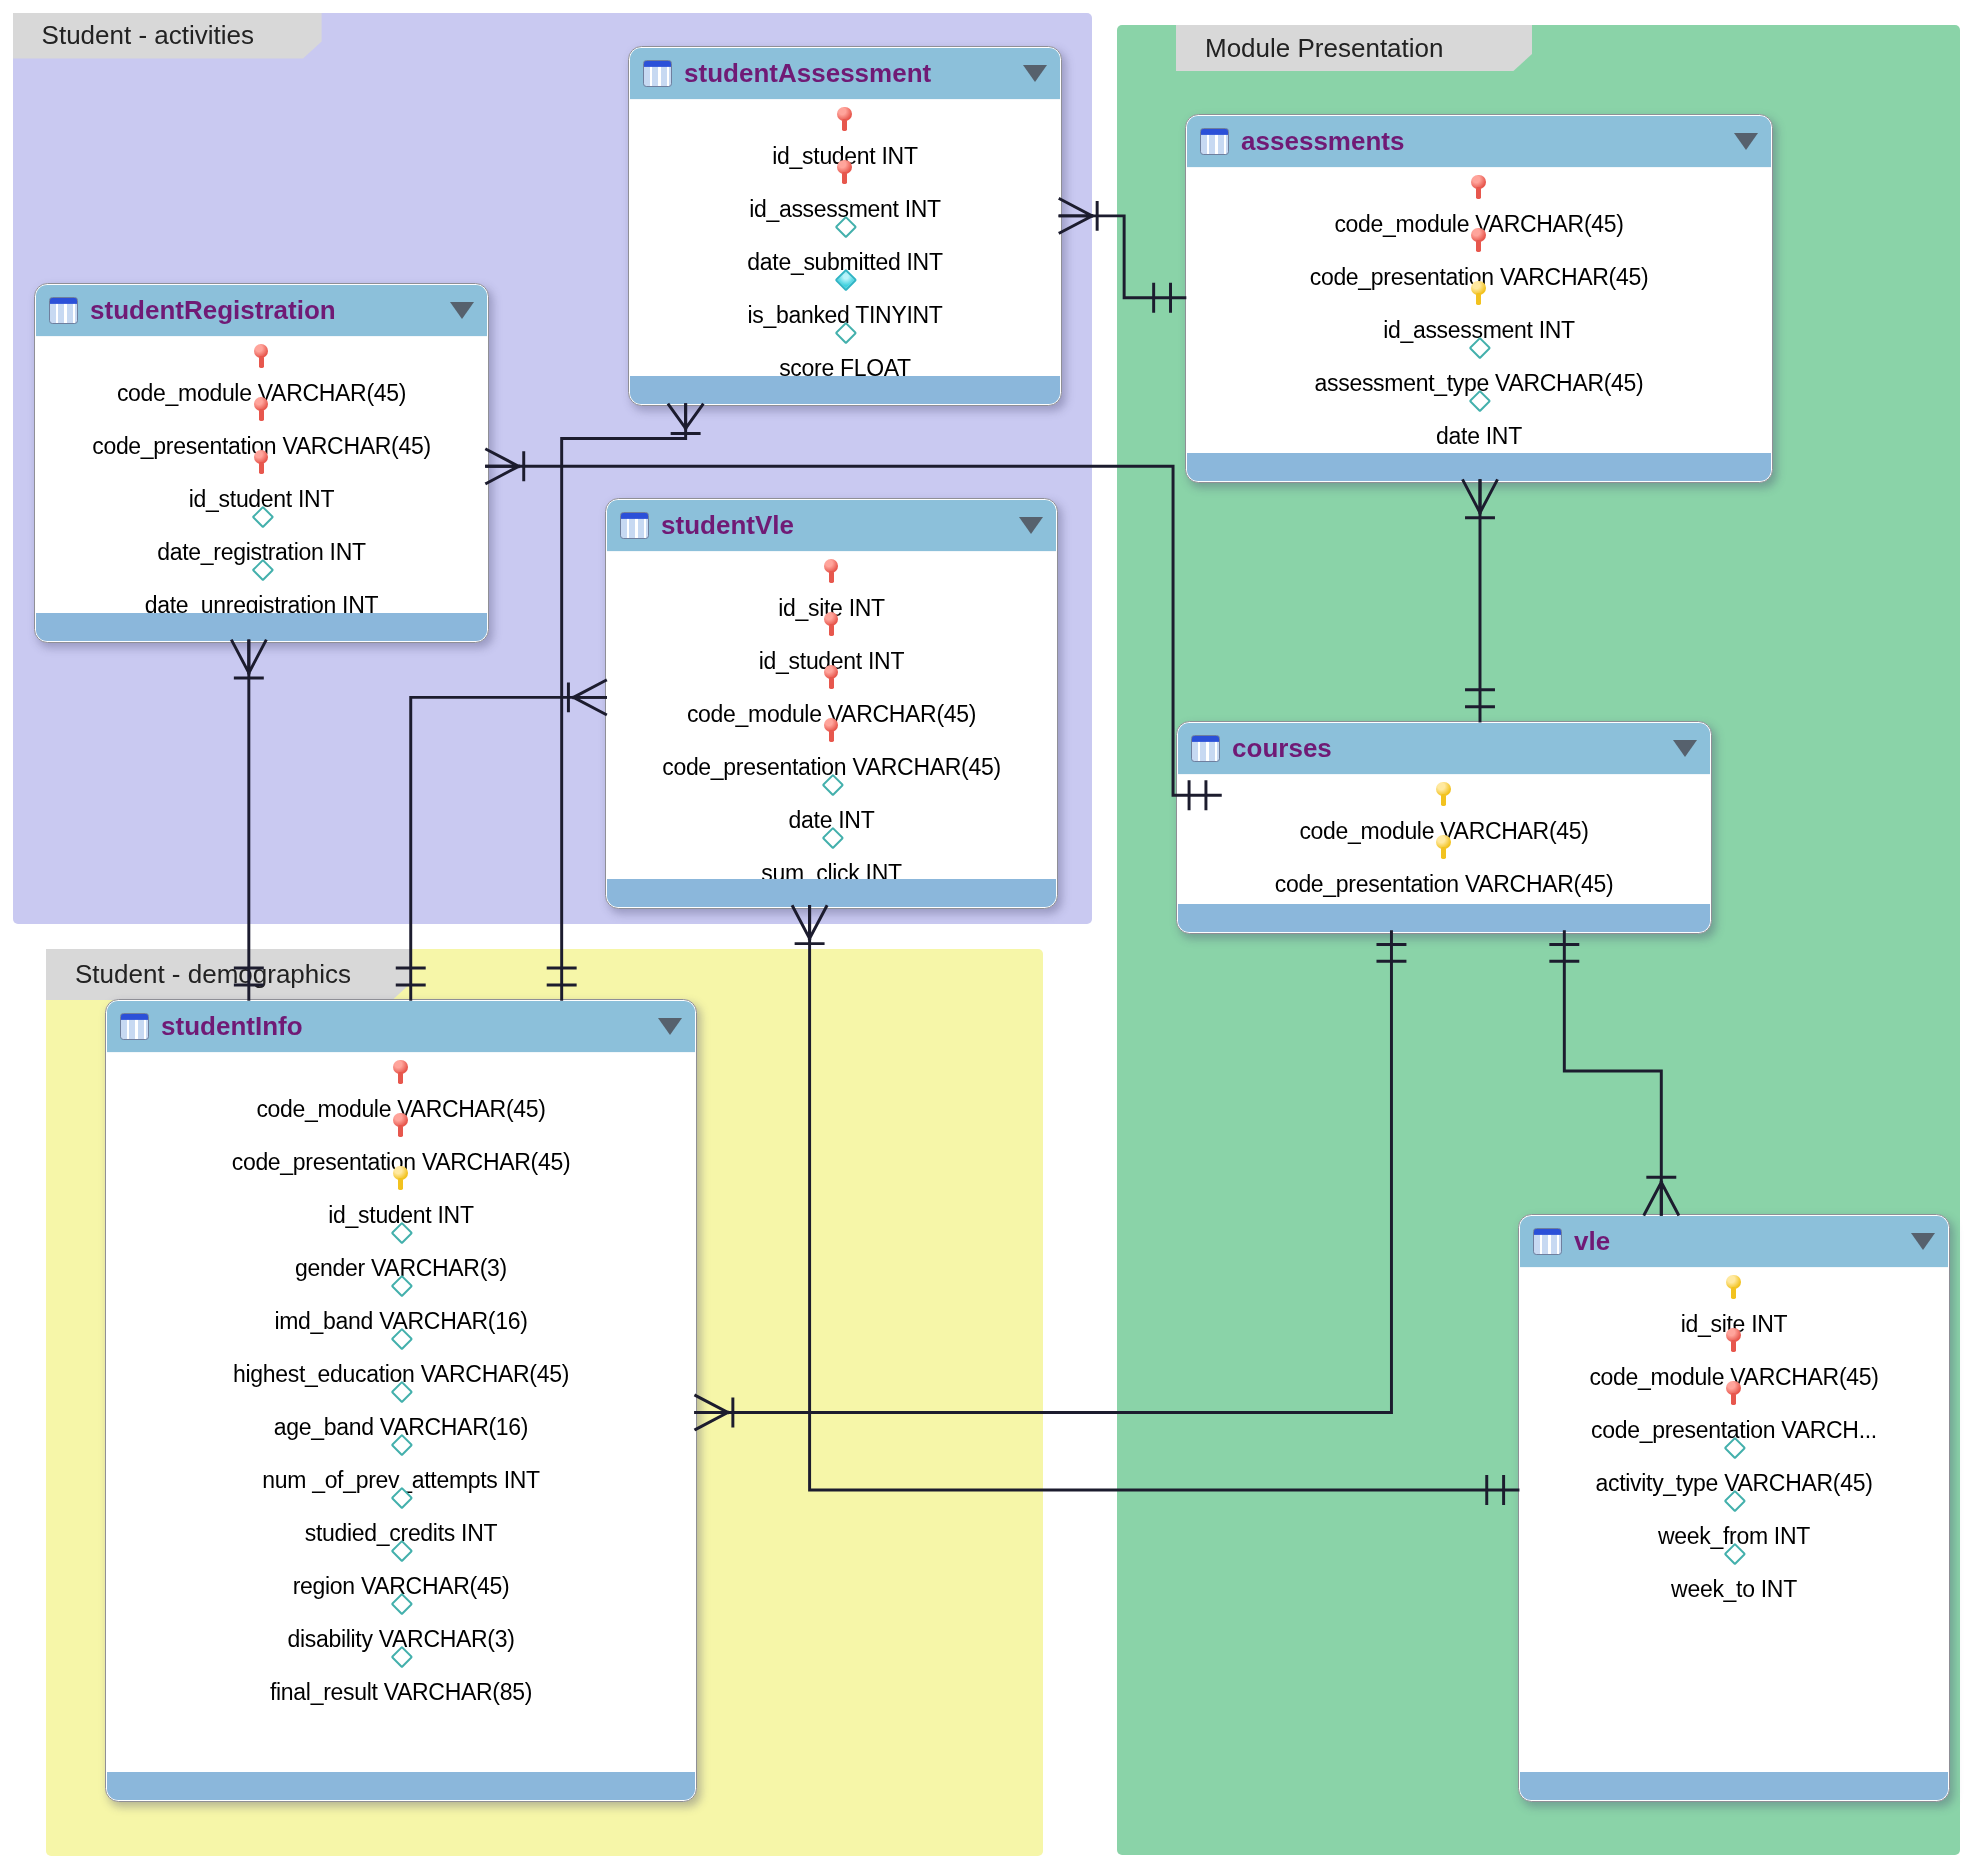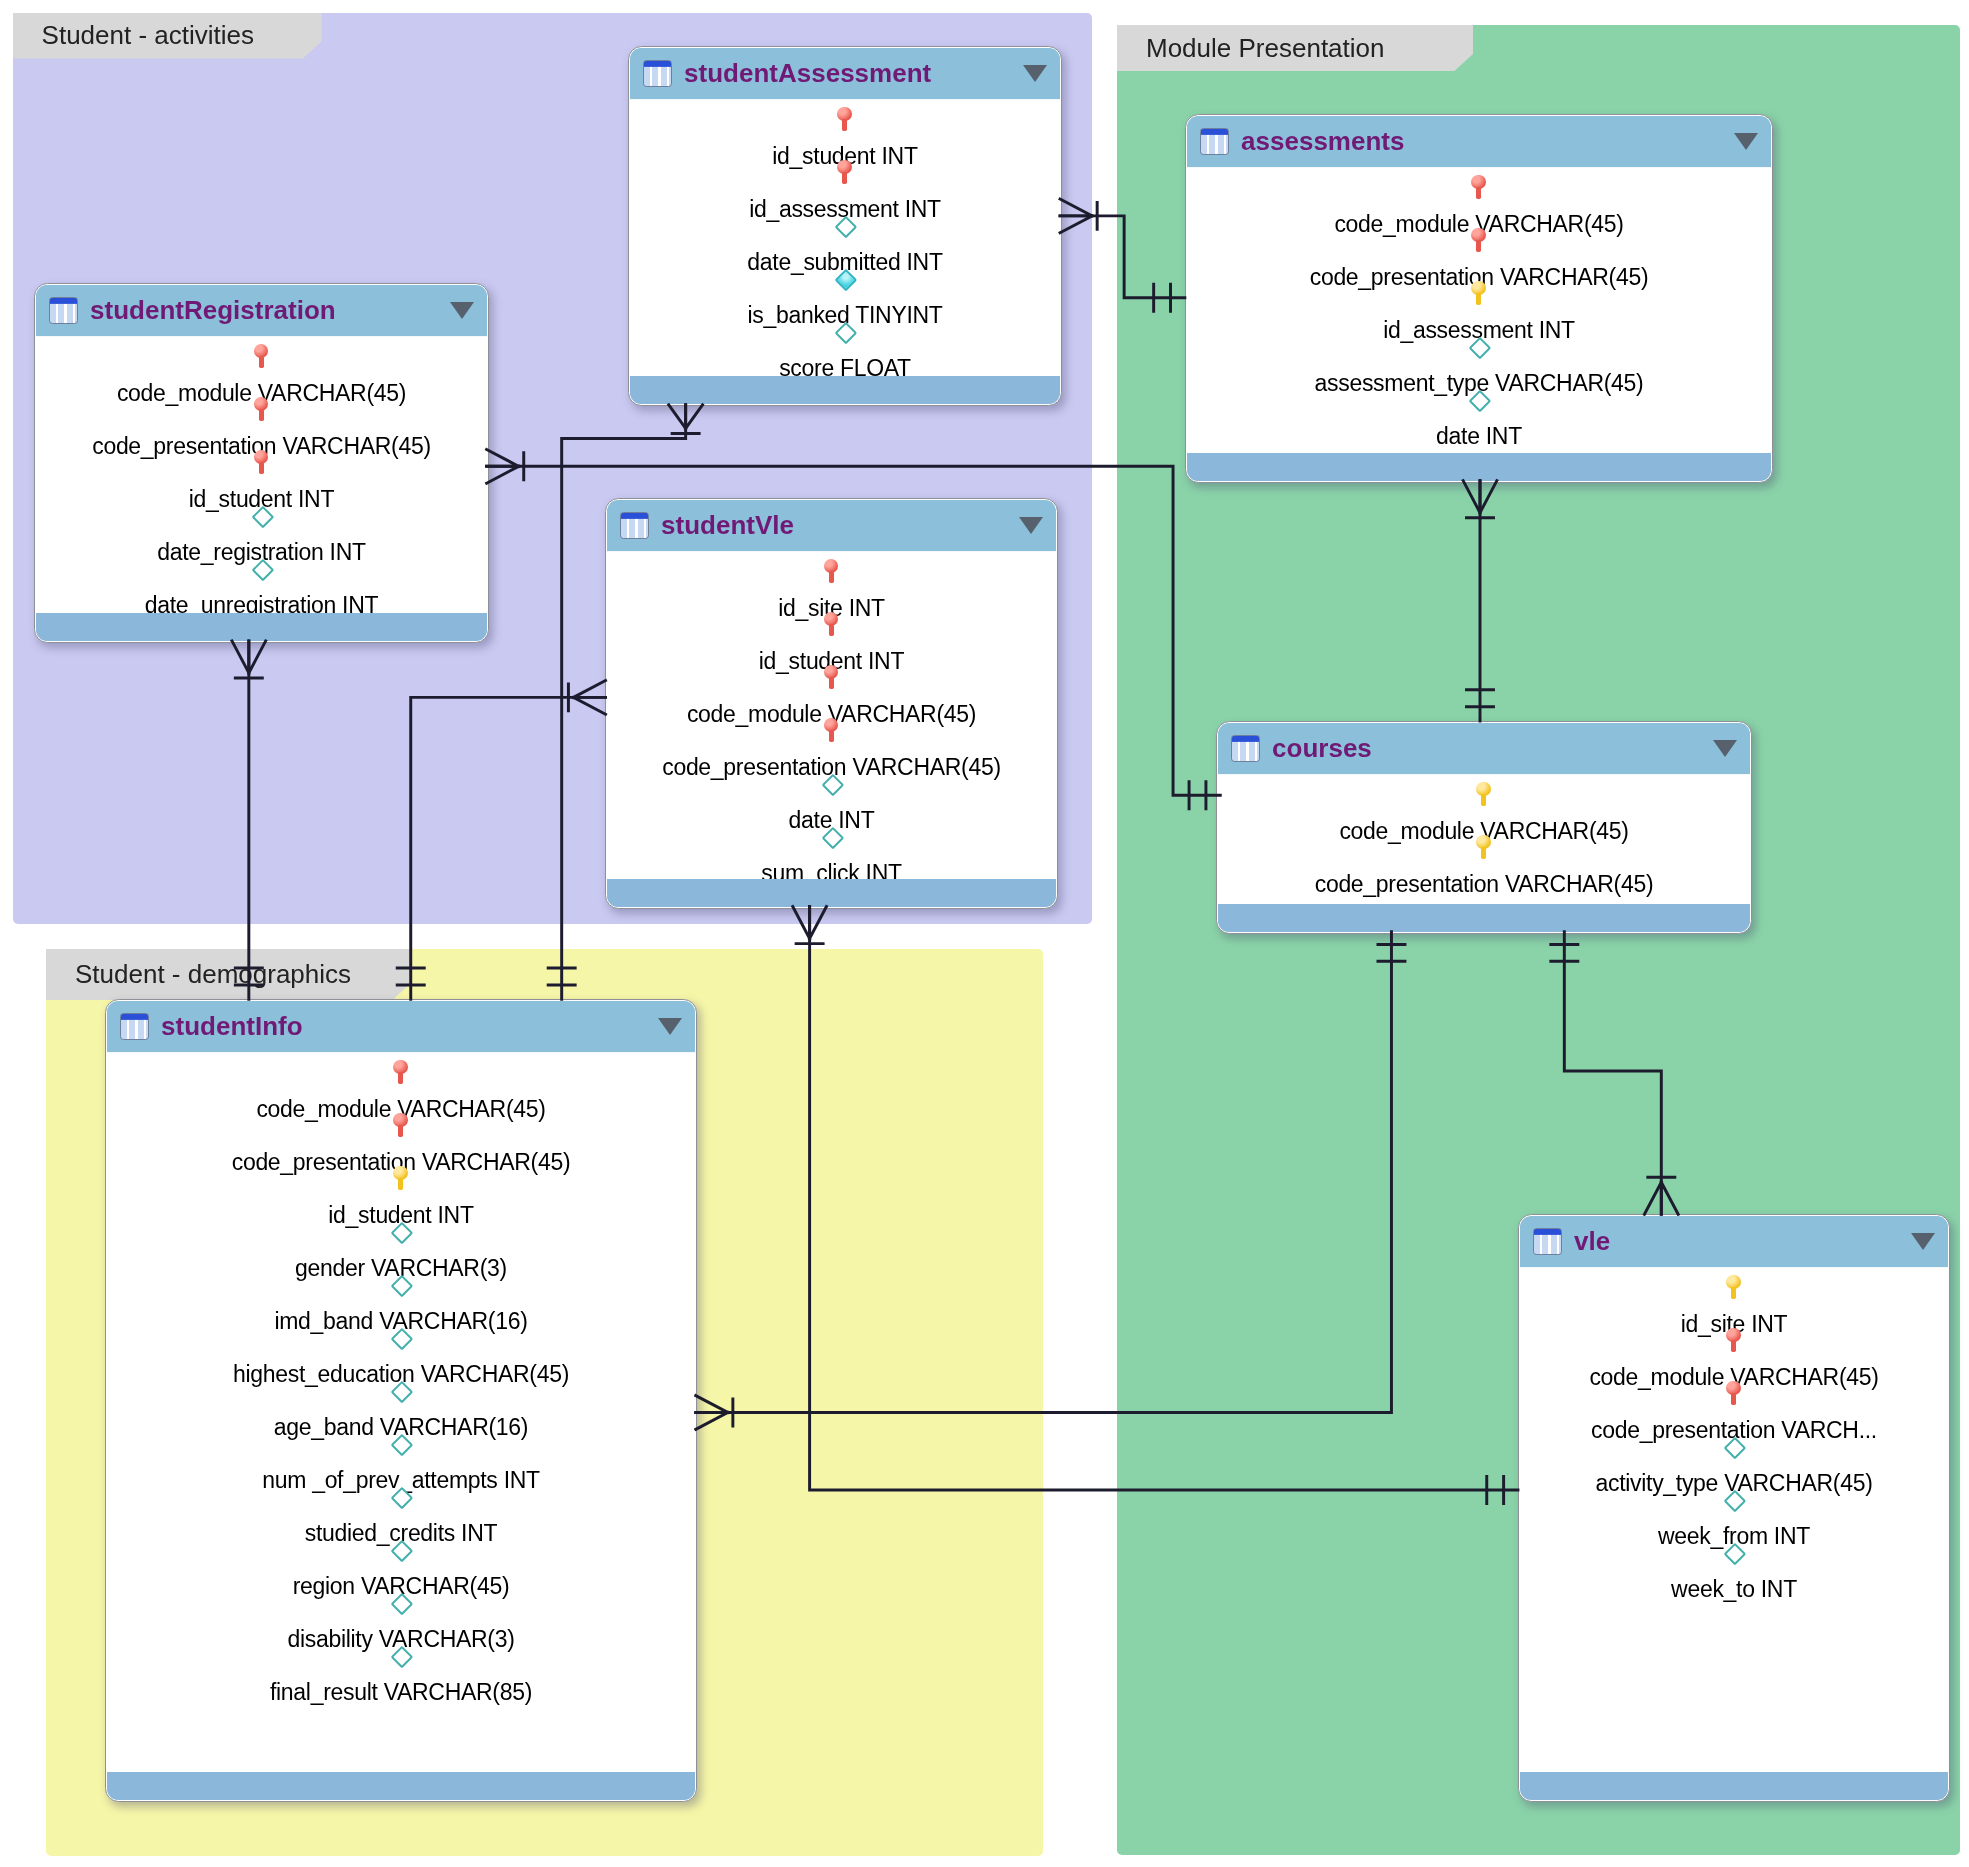--- a/index.html
+++ b/index.html
@@ -25,21 +25,21 @@
   .region.activities{left:12.6px;top:12.6px;width:1079px;height:911px;background:var(--region-activities);}
   .region.module{left:1117px;top:25px;width:843px;height:1830px;background:var(--region-module);}
   .region.demographics{left:46px;top:949px;width:997px;height:907px;background:var(--region-demographics);}
   .rtab{
     position:absolute;background:var(--region-tab);color:#222;
     font-size:26px;display:flex;align-items:center;padding-left:29px;
     clip-path:polygon(0 0,100% 0,100% calc(100% - 17px),calc(100% - 18.6px) 100%,0 100%);
     z-index:3;
   }
   .rtab.activities{left:12.6px;top:12.6px;width:280px;height:46px;}
-  .rtab.module{left:1117px;top:25px;width:327px;height:46px;}
+  .rtab.module{left:1176px;top:25px;width:327px;height:46px;}
   .rtab.demographics{left:46px;top:949px;width:336px;height:51px;}
   
   .tbl{
     position:absolute;background:#ffffff;border:1.7px solid #8f8f96;border-radius:13.5px;
     box-shadow:3.4px 4.2px 8.4px rgba(70,70,110,.35);z-index:10;
   }
   .tbl::after{ 
     content:'';position:absolute;left:0.8px;right:0.8px;bottom:0.8px;height:28px;
     background:var(--table-footer);border-radius:0 0 11px 11px;
   }
@@ -85,21 +85,21 @@
   }
   .icn[data-icon="diamond-filled"]::before{
     background:radial-gradient(circle at 30% 30%,#b9f3fa 0 20%,var(--attr-filled) 75%);
     border-color:#2fb4c4;
   }
   
   .t-studentAssessment{left:628px;top:46px;width:432px;height:358px;}
   .t-studentRegistration{left:34px;top:283px;width:453px;height:358px;}
   .t-assessments{left:1185px;top:114px;width:586px;height:367px;}
   .t-studentVle{left:605px;top:498px;width:451px;height:409px;}
-  .t-courses{left:1216px;top:721px;width:534px;height:211px;}
+  .t-courses{left:1176px;top:721px;width:534px;height:211px;}
   .t-studentInfo{left:105px;top:999px;width:590px;height:801px;}
   .t-vle{left:1518px;top:1214px;width:430px;height:586px;}
   
   svg.rels{position:absolute;left:0;top:0;z-index:20;pointer-events:none;}
   svg.rels path{stroke:var(--line);stroke-width:3.5;fill:none;stroke-linecap:square;}
 </style>
 </head>
 <body>
 
 <div class="region activities"></div>

